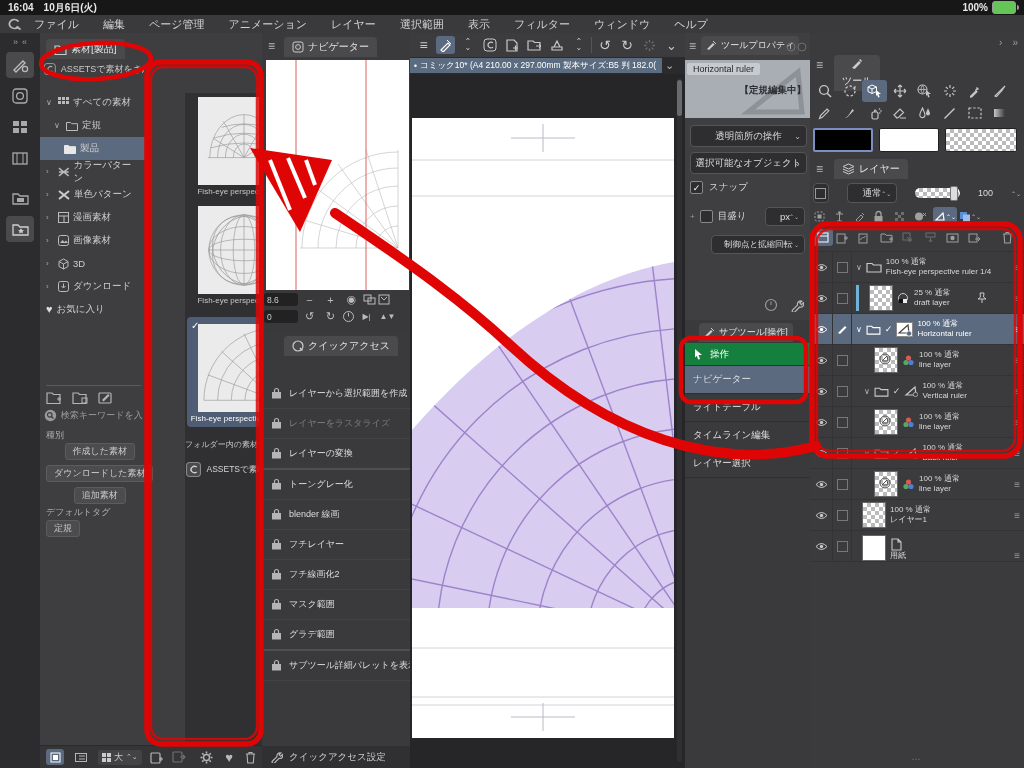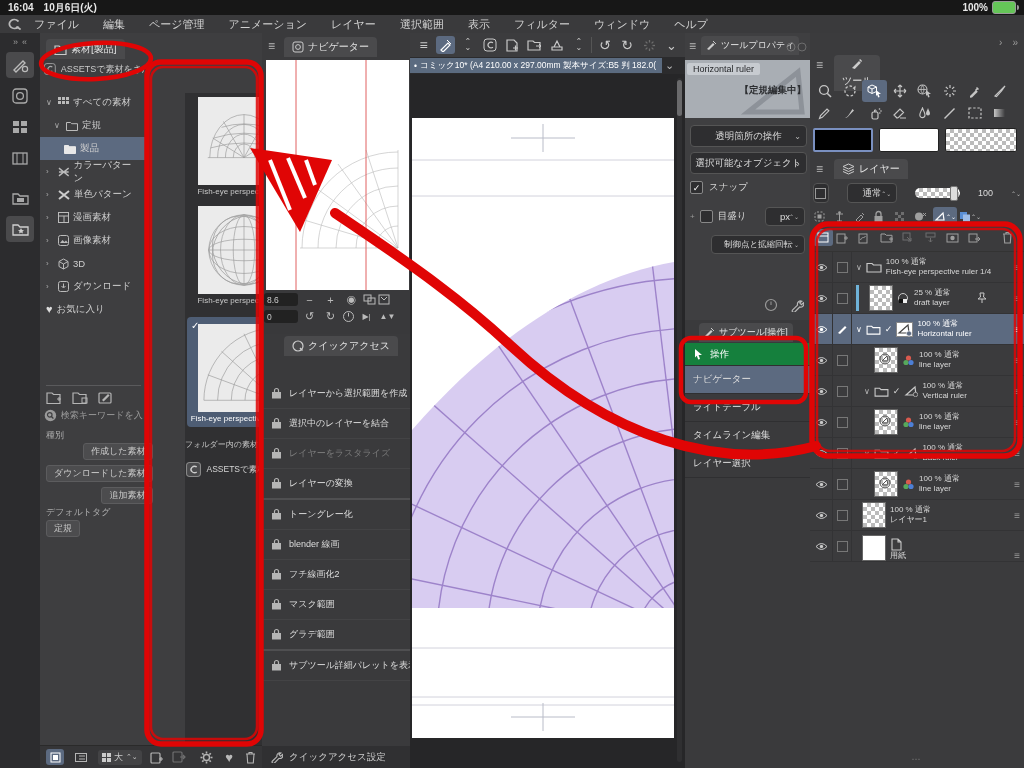--- a/index.html
+++ b/index.html
@@ -290,21 +290,21 @@
     </div>
     <div class="row" style="position:absolute;left:4px;top:376px;gap:4px;width:100px;">
       <svg width="13" height="13" viewBox="0 0 13 13">
           <circle cx="6.5" cy="6.5" r="5.8" fill="#9a9a9a"></circle>
           <circle cx="5.8" cy="5.8" r="2.3" fill="none" stroke="#3e3e40" stroke-width="1.2"></circle>
           <line x1="7.5" y1="7.5" x2="9.5" y2="9.5" stroke="#3e3e40" stroke-width="1.3"></line>
         </svg>
       <span style="font-size:9px;color:#9a9a9a;white-space:nowrap;overflow:hidden;width:84px;">検索キーワードを入…</span>
     </div>
     <div style="position:absolute;left:6px;top:396px;font-size:9px;color:#b0b0b0;">種別</div>
-    <div style="position:absolute;left:6px;top:410px;display:flex;flex-direction:column;align-items:flex-end;gap:5px;">
+    <div style="position:absolute;left:6px;top:410px;display:flex;flex-direction:column;align-items:center;gap:5px;">
         <span class="chip"><span>作成した素材</span></span>
         <span class="chip"><span>ダウンロードした素材</span></span>
         <span class="chip"><span>追加素材</span></span>
       </div>
     <div style="position:absolute;left:6px;top:473px;font-size:9px;color:#b0b0b0;">デフォルトタグ</div>
     <div style="position:absolute;left:6px;top:487px;display:flex;gap:5px;">
         <span class="chip"><span>定規</span></span>
       </div>
 
     <div id="thumbcol">
@@ -501,54 +501,54 @@
       <span>クイックアクセス</span>
     </div>
     <div class="qa-list">
         <div class="qa-item">
           <svg class="qa-ic" viewBox="0 0 13 13">
             <path d="M2 5 h9 v6.5 H2 Z" fill="#b5b5b5"></path>
             <path d="M4.5 5 V3.5 a2 2 0 0 1 4 0 V5" fill="none" stroke="#b5b5b5" stroke-width="1.2"></path>
           </svg>
           <span style="white-space:nowrap;overflow:hidden;">レイヤーから選択範囲を作成</span>
         </div>
+        <div class="qa-item disabled">
+          <svg class="qa-ic" viewBox="0 0 13 13">
+            <path d="M2 5 h9 v6.5 H2 Z" fill="#b5b5b5"></path>
+            <path d="M4.5 5 V3.5 a2 2 0 0 1 4 0 V5" fill="none" stroke="#b5b5b5" stroke-width="1.2"></path>
+          </svg>
+          <span style="white-space:nowrap;overflow:hidden;">レイヤーをラスタライズ</span>
+        </div>
+        <div class="qa-item divider-after">
+          <svg class="qa-ic" viewBox="0 0 13 13">
+            <path d="M2 5 h9 v6.5 H2 Z" fill="#b5b5b5"></path>
+            <path d="M4.5 5 V3.5 a2 2 0 0 1 4 0 V5" fill="none" stroke="#b5b5b5" stroke-width="1.2"></path>
+          </svg>
+          <span style="white-space:nowrap;overflow:hidden;">レイヤーの変換</span>
+        </div>
         <div class="qa-item">
           <svg class="qa-ic" viewBox="0 0 13 13">
             <path d="M2 5 h9 v6.5 H2 Z" fill="#b5b5b5"></path>
             <path d="M4.5 5 V3.5 a2 2 0 0 1 4 0 V5" fill="none" stroke="#b5b5b5" stroke-width="1.2"></path>
           </svg>
-          <span style="white-space:nowrap;overflow:hidden;">選択中のレイヤーを結合</span>
-        </div>
-        <div class="qa-item disabled">
-          <svg class="qa-ic" viewBox="0 0 13 13">
-            <path d="M2 5 h9 v6.5 H2 Z" fill="#b5b5b5"></path>
-            <path d="M4.5 5 V3.5 a2 2 0 0 1 4 0 V5" fill="none" stroke="#b5b5b5" stroke-width="1.2"></path>
-          </svg>
-          <span style="white-space:nowrap;overflow:hidden;">レイヤーをラスタライズ</span>
-        </div>
-        <div class="qa-item divider-after">
-          <svg class="qa-ic" viewBox="0 0 13 13">
-            <path d="M2 5 h9 v6.5 H2 Z" fill="#b5b5b5"></path>
-            <path d="M4.5 5 V3.5 a2 2 0 0 1 4 0 V5" fill="none" stroke="#b5b5b5" stroke-width="1.2"></path>
-          </svg>
-          <span style="white-space:nowrap;overflow:hidden;">レイヤーの変換</span>
+          <span style="white-space:nowrap;overflow:hidden;">トーングレー化</span>
         </div>
         <div class="qa-item">
           <svg class="qa-ic" viewBox="0 0 13 13">
             <path d="M2 5 h9 v6.5 H2 Z" fill="#b5b5b5"></path>
             <path d="M4.5 5 V3.5 a2 2 0 0 1 4 0 V5" fill="none" stroke="#b5b5b5" stroke-width="1.2"></path>
           </svg>
-          <span style="white-space:nowrap;overflow:hidden;">トーングレー化</span>
+          <span style="white-space:nowrap;overflow:hidden;">blender 線画</span>
         </div>
         <div class="qa-item">
           <svg class="qa-ic" viewBox="0 0 13 13">
             <path d="M2 5 h9 v6.5 H2 Z" fill="#b5b5b5"></path>
             <path d="M4.5 5 V3.5 a2 2 0 0 1 4 0 V5" fill="none" stroke="#b5b5b5" stroke-width="1.2"></path>
           </svg>
-          <span style="white-space:nowrap;overflow:hidden;">blender 線画</span>
+          <span style="white-space:nowrap;overflow:hidden;">フチレイヤー</span>
         </div>
         <div class="qa-item">
           <svg class="qa-ic" viewBox="0 0 13 13">
             <path d="M2 5 h9 v6.5 H2 Z" fill="#b5b5b5"></path>
             <path d="M4.5 5 V3.5 a2 2 0 0 1 4 0 V5" fill="none" stroke="#b5b5b5" stroke-width="1.2"></path>
           </svg>
           <span style="white-space:nowrap;overflow:hidden;">フチ線画化2</span>
         </div>
         <div class="qa-item">
           <svg class="qa-ic" viewBox="0 0 13 13">

